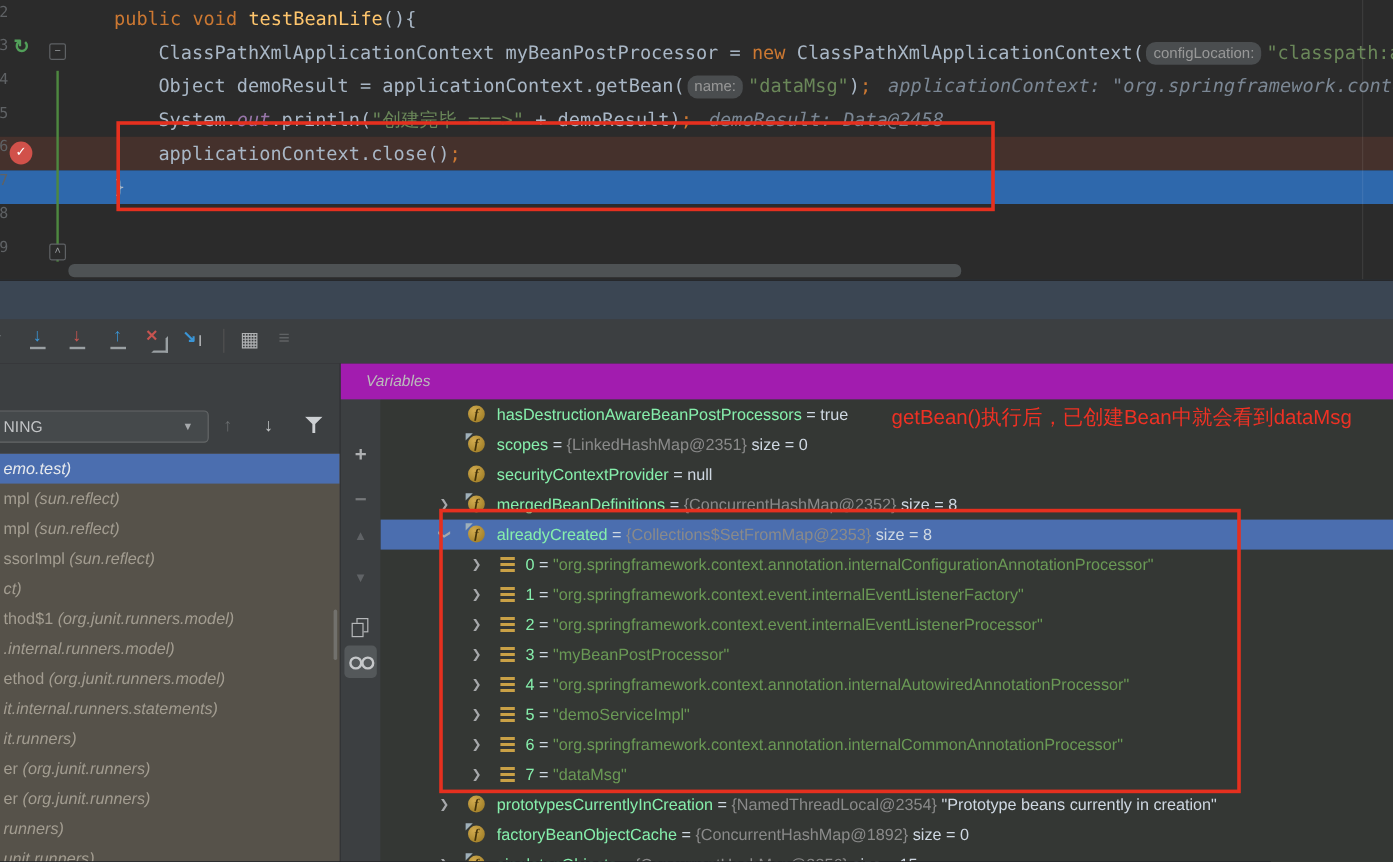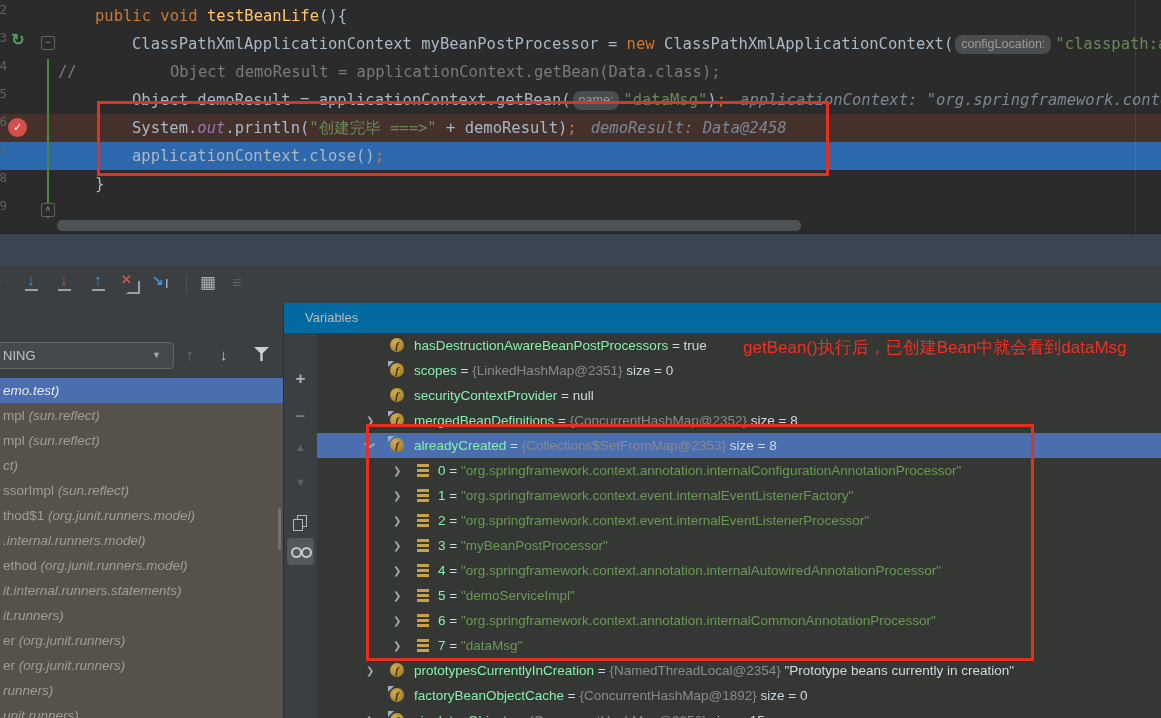--- a/index.html
+++ b/index.html
@@ -60,21 +60,21 @@
   .fico{position:absolute;top:43px;font-size:15px;font-weight:bold;}
   .funnel{position:absolute;left:254px;top:44px;width:15px;height:14px;background:#cdd0d3;
           clip-path:polygon(0 0,100% 0,58% 45%,58% 100%,42% 100%,42% 45%);}
   .frame-list{position:absolute;left:0;top:75px;width:283px;height:340px;background:#56524a;overflow:hidden;}
   .frame-row{height:25px;line-height:25px;font-size:13.5px;color:#a39d91;padding-left:3px;white-space:pre;overflow:hidden;}
   .frame-row .it{font-style:italic;}
   .frame-row.sel{background:#4b6eaf;color:#e6e9ed;}
   .fr-thumb{position:absolute;right:2px;top:205px;width:3px;height:42px;background:#8a8a8a;opacity:.55;border-radius:2px;}
   
   .vars{position:absolute;left:284px;top:0;width:877px;height:415px;background:#3c3f41;}
-  .vars-header{position:absolute;left:0;top:0;width:877px;height:30px;background:#0369a1;}
+  .vars-header{position:absolute;left:0;top:0;width:877px;height:30px;background:#a21caf;font-style:italic;}
   .vars-title{position:absolute;left:21px;top:0;line-height:30px;font-size:13px;color:#bbbbbb;}
   .vstrip{position:absolute;left:0;top:30px;width:33px;height:385px;background:#3c3f41;}
   .vico{position:absolute;left:0;width:33px;text-align:center;font-weight:bold;}
   .copy-ic{position:absolute;left:9px;top:182px;width:15px;height:16px;}
   .copy-ic .p1{position:absolute;left:4px;top:0;width:8px;height:10px;border:1.5px solid #b6b8ba;background:#3c3f41;}
   .copy-ic .p2{position:absolute;left:0;top:4px;width:8px;height:10px;border:1.5px solid #b6b8ba;background:#3c3f41;}
   .glasses{position:absolute;left:3px;top:205px;width:27px;height:27px;background:#54585a;border-radius:4px;}
   .glasses .c{position:absolute;top:9px;width:7px;height:7px;border:2px solid #c6c8ca;border-radius:50%;}
   .tree{position:absolute;left:33px;top:30px;width:844px;height:385px;background:#343734;overflow:hidden;}
   .vrow{position:relative;height:25px;line-height:25px;font-size:13.5px;white-space:pre;}
@@ -109,21 +109,20 @@
         <div class="gnum">4</div>
         <div class="gnum">5</div>
         <div class="gnum">6</div>
         <div class="gnum">7</div>
         <div class="gnum">8</div>
         <div class="gnum">9</div>
       </div>
     <div class="code-lines">
         <div class="code-line" style="padding-left: 95px;"><span class="seg-kw">public</span><span class="seg-pl"> </span><span class="seg-kw">void</span><span class="seg-pl"> </span><span class="seg-method">testBeanLife</span><span class="seg-pl">(){</span></div>
         <div class="code-line" style="padding-left: 132px;"><span class="seg-pl">ClassPathXmlApplicationContext myBeanPostProcessor = </span><span class="seg-kw">new</span><span class="seg-pl"> ClassPathXmlApplicationContext(</span><span class="seg-pill">configLocation:</span><span class="seg-str">"classpath:appl</span></div>
-        <div class="code-line" style="padding-left: 58px;"><span class="seg-cmt">//          Object demoResult = applicationContext.getBean(Data.class);</span></div>
         <div class="code-line" style="padding-left: 132px;"><span class="seg-pl">Object demoResult = applicationContext.getBean(</span><span class="seg-pill">name:</span><span class="seg-str">"dataMsg"</span><span class="seg-pl">)</span><span class="seg-semi">;</span><span class="seg-hint">applicationContext: "org.springframework.context</span></div>
         <div class="code-line" style="padding-left: 132px;"><span class="seg-pl">System.</span><span class="seg-field">out</span><span class="seg-pl">.println(</span><span class="seg-str">"创建完毕 ===&gt;"</span><span class="seg-pl"> + demoResult)</span><span class="seg-semi">;</span><span class="seg-hint">demoResult: Data@2458</span></div>
         <div class="code-line" style="padding-left: 132px;"><span class="seg-pl">applicationContext.close()</span><span class="seg-semi">;</span></div>
         <div class="code-line" style="padding-left: 95px;"><span class="seg-pl">}</span></div>
       </div>
     <div class="run-icon">↻</div>
     <div class="bp-icon">✓</div>
     <div class="fold" style="top:36px">−</div>
     <div class="fold" style="top:203px">˄</div>
     <div class="margin-line"></div>
@@ -166,22 +165,22 @@
         <span class="txt">NING</span>
         <span class="arr">▼</span>
       </div>
       <div class="fico" style="left:186px;color:#6b6e70">↑</div>
       <div class="fico" style="left:220px;color:#c0c3c5">↓</div>
       <div class="funnel"></div>
       <div class="frame-list">
           <div class="frame-row sel"><span class="pre"></span><span class="it">emo.test)</span></div>
           <div class="frame-row"><span class="pre">mpl </span><span class="it">(sun.reflect)</span></div>
           <div class="frame-row"><span class="pre">mpl </span><span class="it">(sun.reflect)</span></div>
+          <div class="frame-row"><span class="pre">ssorImpl </span><span class="it">(sun.reflect)</span></div>
           <div class="frame-row"><span class="pre"></span><span class="it">ct)</span></div>
-          <div class="frame-row"><span class="pre">ssorImpl </span><span class="it">(sun.reflect)</span></div>
           <div class="frame-row"><span class="pre">thod$1 </span><span class="it">(org.junit.runners.model)</span></div>
           <div class="frame-row"><span class="pre"></span><span class="it">.internal.runners.model)</span></div>
           <div class="frame-row"><span class="pre">ethod </span><span class="it">(org.junit.runners.model)</span></div>
           <div class="frame-row"><span class="pre"></span><span class="it">it.internal.runners.statements)</span></div>
           <div class="frame-row"><span class="pre"></span><span class="it">it.runners)</span></div>
           <div class="frame-row"><span class="pre">er </span><span class="it">(org.junit.runners)</span></div>
           <div class="frame-row"><span class="pre">er </span><span class="it">(org.junit.runners)</span></div>
           <div class="frame-row"><span class="pre"></span><span class="it">runners)</span></div>
           <div class="frame-row"><span class="pre"></span><span class="it">unit.runners)</span></div>
         </div>

